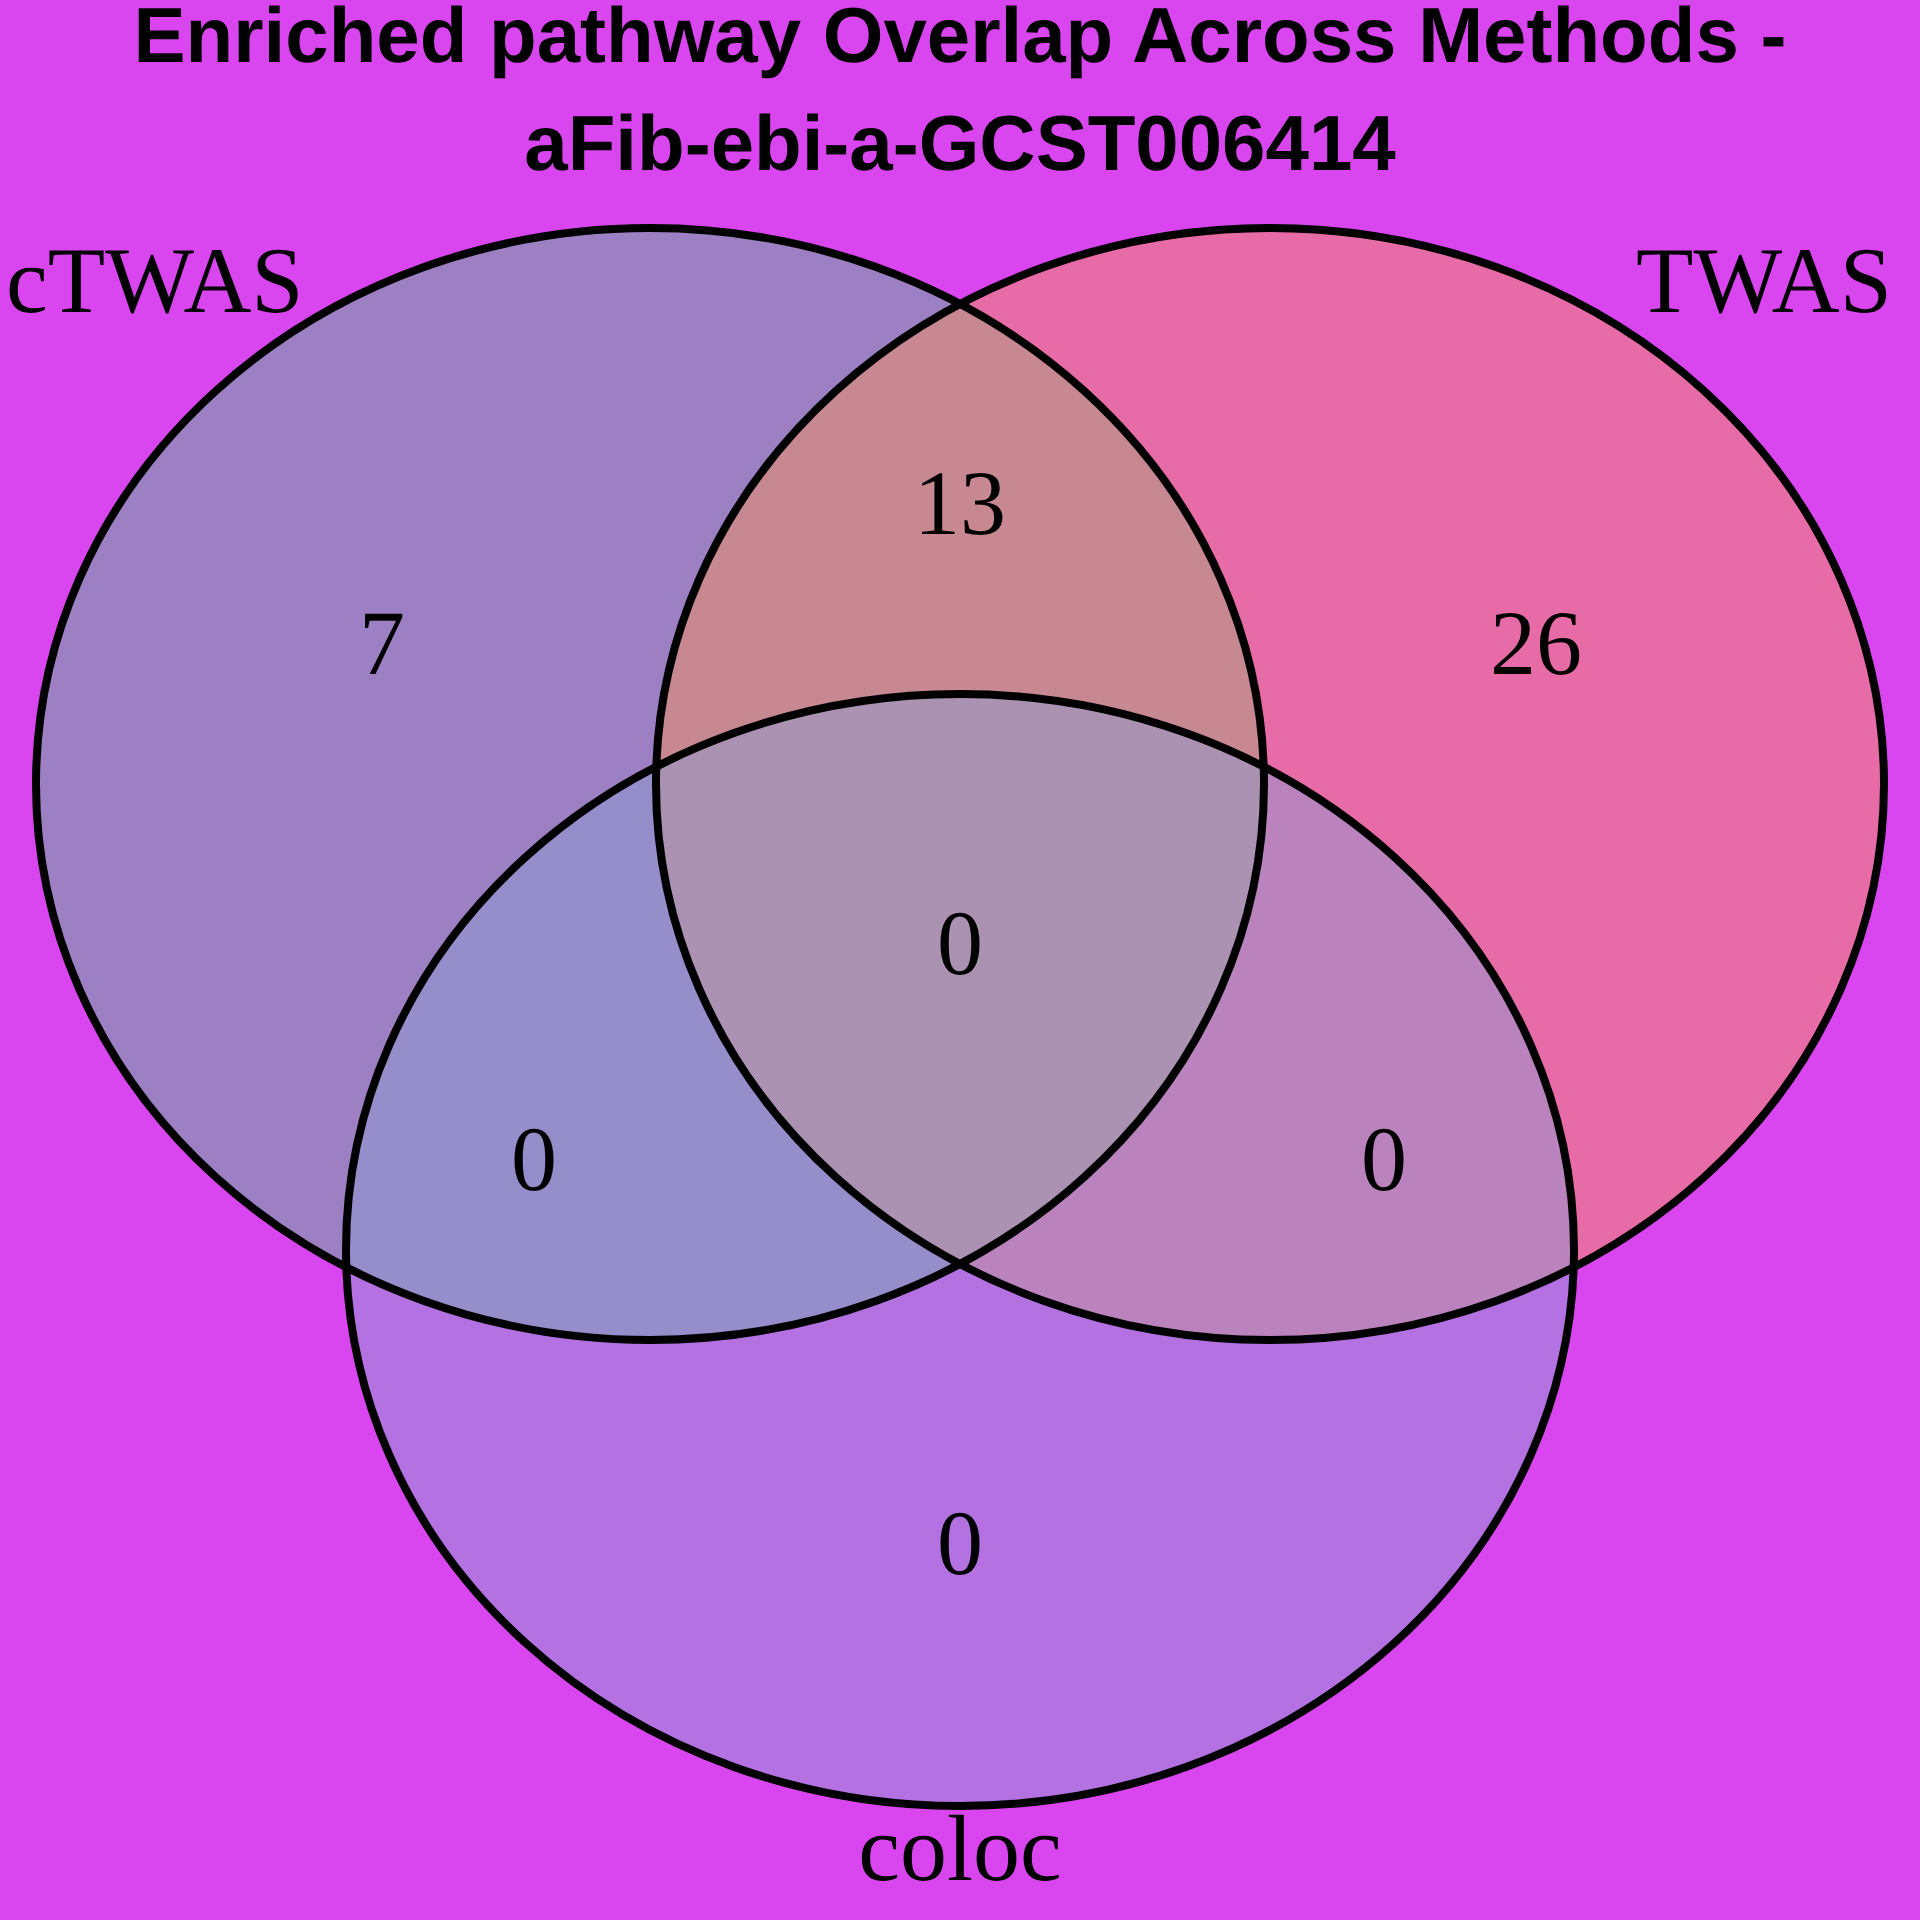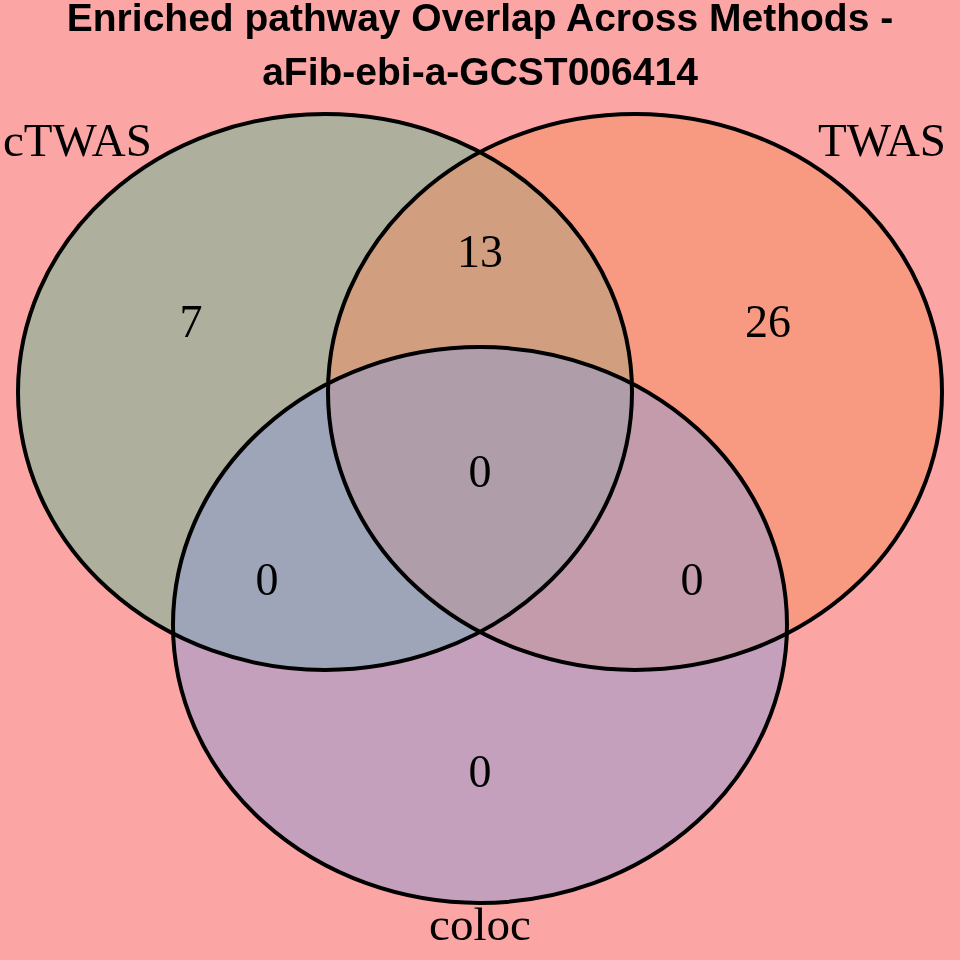--- a/index.html
+++ b/index.html
@@ -4,21 +4,21 @@
 <style>
   html, body {
     margin: 0;
     padding: 0;
     background: #ffffff;
   }
   .figure {
     position: relative;
     width: 960px;
     height: 960px;
-    background: #fca5a5;
+    background: #d946ef;
     overflow: hidden;
     font-family: "Liberation Serif", serif;
   }
   svg { display: block; }
   .venn-title {
     font-family: "Liberation Sans", sans-serif;
     font-weight: bold;
     font-size: 39px;
     fill: #000000;
   }

